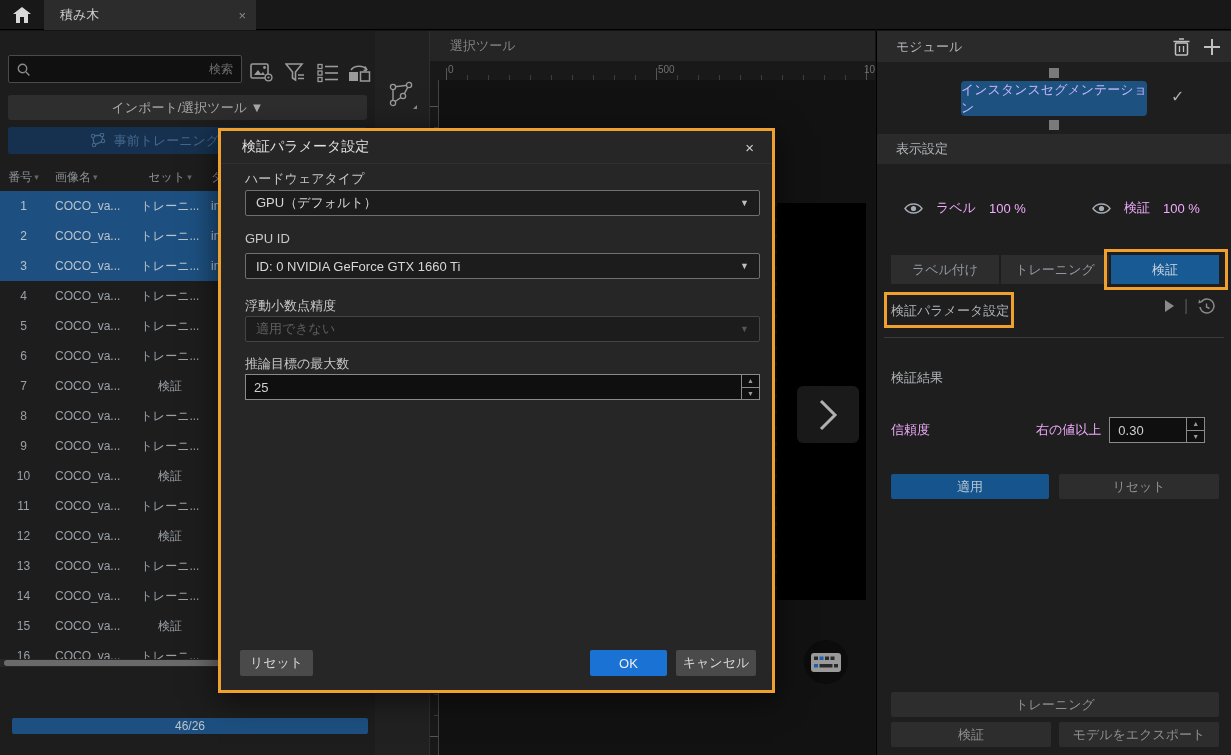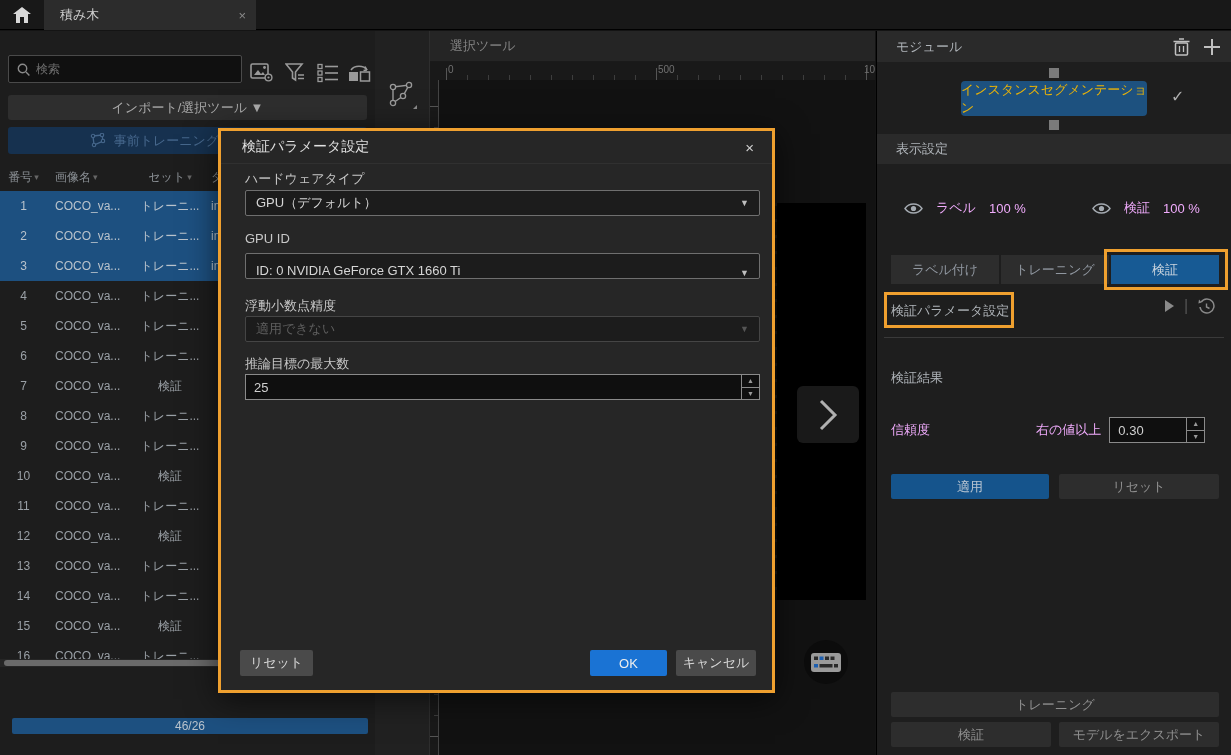--- a/index.html
+++ b/index.html
@@ -10,21 +10,21 @@
 
   
   #topbar { left:0; top:0; width:1231px; height:30px; background:#181818; border-bottom:1px solid #000; }
   #home-btn { left:0; top:0; width:44px; height:30px; display:flex; align-items:center; justify-content:center; }
   #doc-tab { left:44px; top:0; width:212px; height:30px; background:#2c2c2c; display:flex; align-items:center; padding:0 10px 0 16px; }
   #doc-tab .t { color:#cfcfcf; font-size:13px; flex:1; }
   #doc-tab .x { color:#8a8a8a; font-size:13px; }
 
   
   #left-panel { left:0; top:31px; width:375px; height:724px; background:#1d1d1d; }
-  #search-box { left:8px; top:24px; width:234px; height:28px; background:#101010; border:1px solid #4a4a4a; border-radius:2px; display:flex; align-items:center; padding:0 8px; gap:6px; }
+  #search-box { left:8px; top:24px; width:234px; height:28px; background:#101010; border:1px solid #4a4a4a; border-radius:2px; display:flex; align-items:center; padding:0 8px; gap:6px;justify-content:space-between; }
   #search-box .ph { color:#6f6f6f; font-size:12px; }
   .tool-ico { top:31px; width:26px; height:22px; display:flex; align-items:center; justify-content:center; }
   #import-btn { left:8px; top:64px; width:359px; height:25px; background:#2e2e2e; border-radius:3px; color:#a9a9a9; font-size:13px; display:flex; align-items:center; justify-content:center; }
   #pretrain-btn { left:8px; top:96px; width:359px; height:27px; background:#16314f; border-radius:3px; color:#46678c; font-size:13px; display:flex; align-items:center; justify-content:center; gap:8px; }
   #thead { left:0; top:132px; width:375px; height:28px; display:flex; align-items:center; color:#8a8f94; font-size:12px; background:#1d1d1d; }
   .hcell { display:flex; align-items:center; gap:2px; }
   .hcaret { color:#666; font-size:9px; }
   .c-no { width:47px; text-align:center; justify-content:center; }
   .c-name { width:88px; padding-left:8px; }
   .c-set { width:70px; justify-content:center; text-align:center; }
@@ -62,21 +62,21 @@
   #photo .streaks { position:absolute; left:0; top:0; width:42px; height:100%;
     background:repeating-linear-gradient(180deg,rgba(255,255,255,0.05) 0 3px,transparent 3px 16px); }
   #next-btn { left:367px; top:355px; width:62px; height:57px; background:rgba(255,255,255,0.10); border-radius:6px; display:flex; align-items:center; justify-content:center; }
   #kbd-btn { left:374px; top:609px; width:44px; height:44px; background:#0c0c0c; border-radius:50%; display:flex; align-items:center; justify-content:center; }
 
   
   #right-panel { left:876px; top:31px; width:355px; height:724px; background:#1e1e1e; border-left:1px solid #000; }
   .rp-header { background:#2a2a2a; display:flex; align-items:center; color:#b0b5ba; font-size:13px; padding-left:19px; }
   #rp-title { left:0; top:0; width:355px; height:31px; }
   #rp-title .sp { flex:1; }
-  #module-btn { left:84px; top:50px; width:186px; height:35px; background:#1d517f; border-radius:4px; color:#eab308; font-size:13px; display:flex; align-items:center; justify-content:center; }
+  #module-btn { left:84px; top:50px; width:186px; height:35px; background:#1d517f; border-radius:4px; color:#c4b5fd; font-size:13px; display:flex; align-items:center; justify-content:center; }
   .port { width:10px; height:10px; background:#7a7a7a; }
   #port-top { left:172px; top:37px; }
   #port-bot { left:172px; top:89px; }
   #module-check { left:294px; top:56px; color:#b0b0b0; font-size:16px; }
   #disp-header { left:0; top:103px; width:355px; height:30px; }
   .vis-label { color:#f0abfc; font-size:13px; }
   #tabs { left:14px; top:224px; width:328px; height:29px; display:flex; gap:2px; }
   .tab { flex:1; background:#2d2d2d; color:#9097a0; font-size:13px; display:flex; align-items:center; justify-content:center; }
   .tab.active { background:#175a94; color:#cdd6df; }
   .hl { border:3px solid #efa02f; }
@@ -479,21 +479,21 @@
     </div>
 
     <div class="fld-label" style="top:39px;">ハードウェアタイプ</div>
     <div class="select" style="top:59px;">
       <span>GPU（デフォルト）</span>
       <span class="sp"></span>
         <span class="caret">▼</span>
     </div>
 
     <div class="fld-label" style="top:100px;">GPU ID</div>
-    <div class="select" style="top:122px;align-items:flex-end;">
+    <div class="select" style="top:122px;">
       <span>ID: 0  NVIDIA GeForce GTX 1660 Ti</span>
       <span class="sp"></span>
         <span class="caret">▼</span>
     </div>
 
     <div class="fld-label" style="top:166px;">浮動小数点精度</div>
     <div class="select disabled" style="top:185px;">
       <span>適用できない</span>
       <span class="sp"></span>
         <span class="caret">▼</span>

